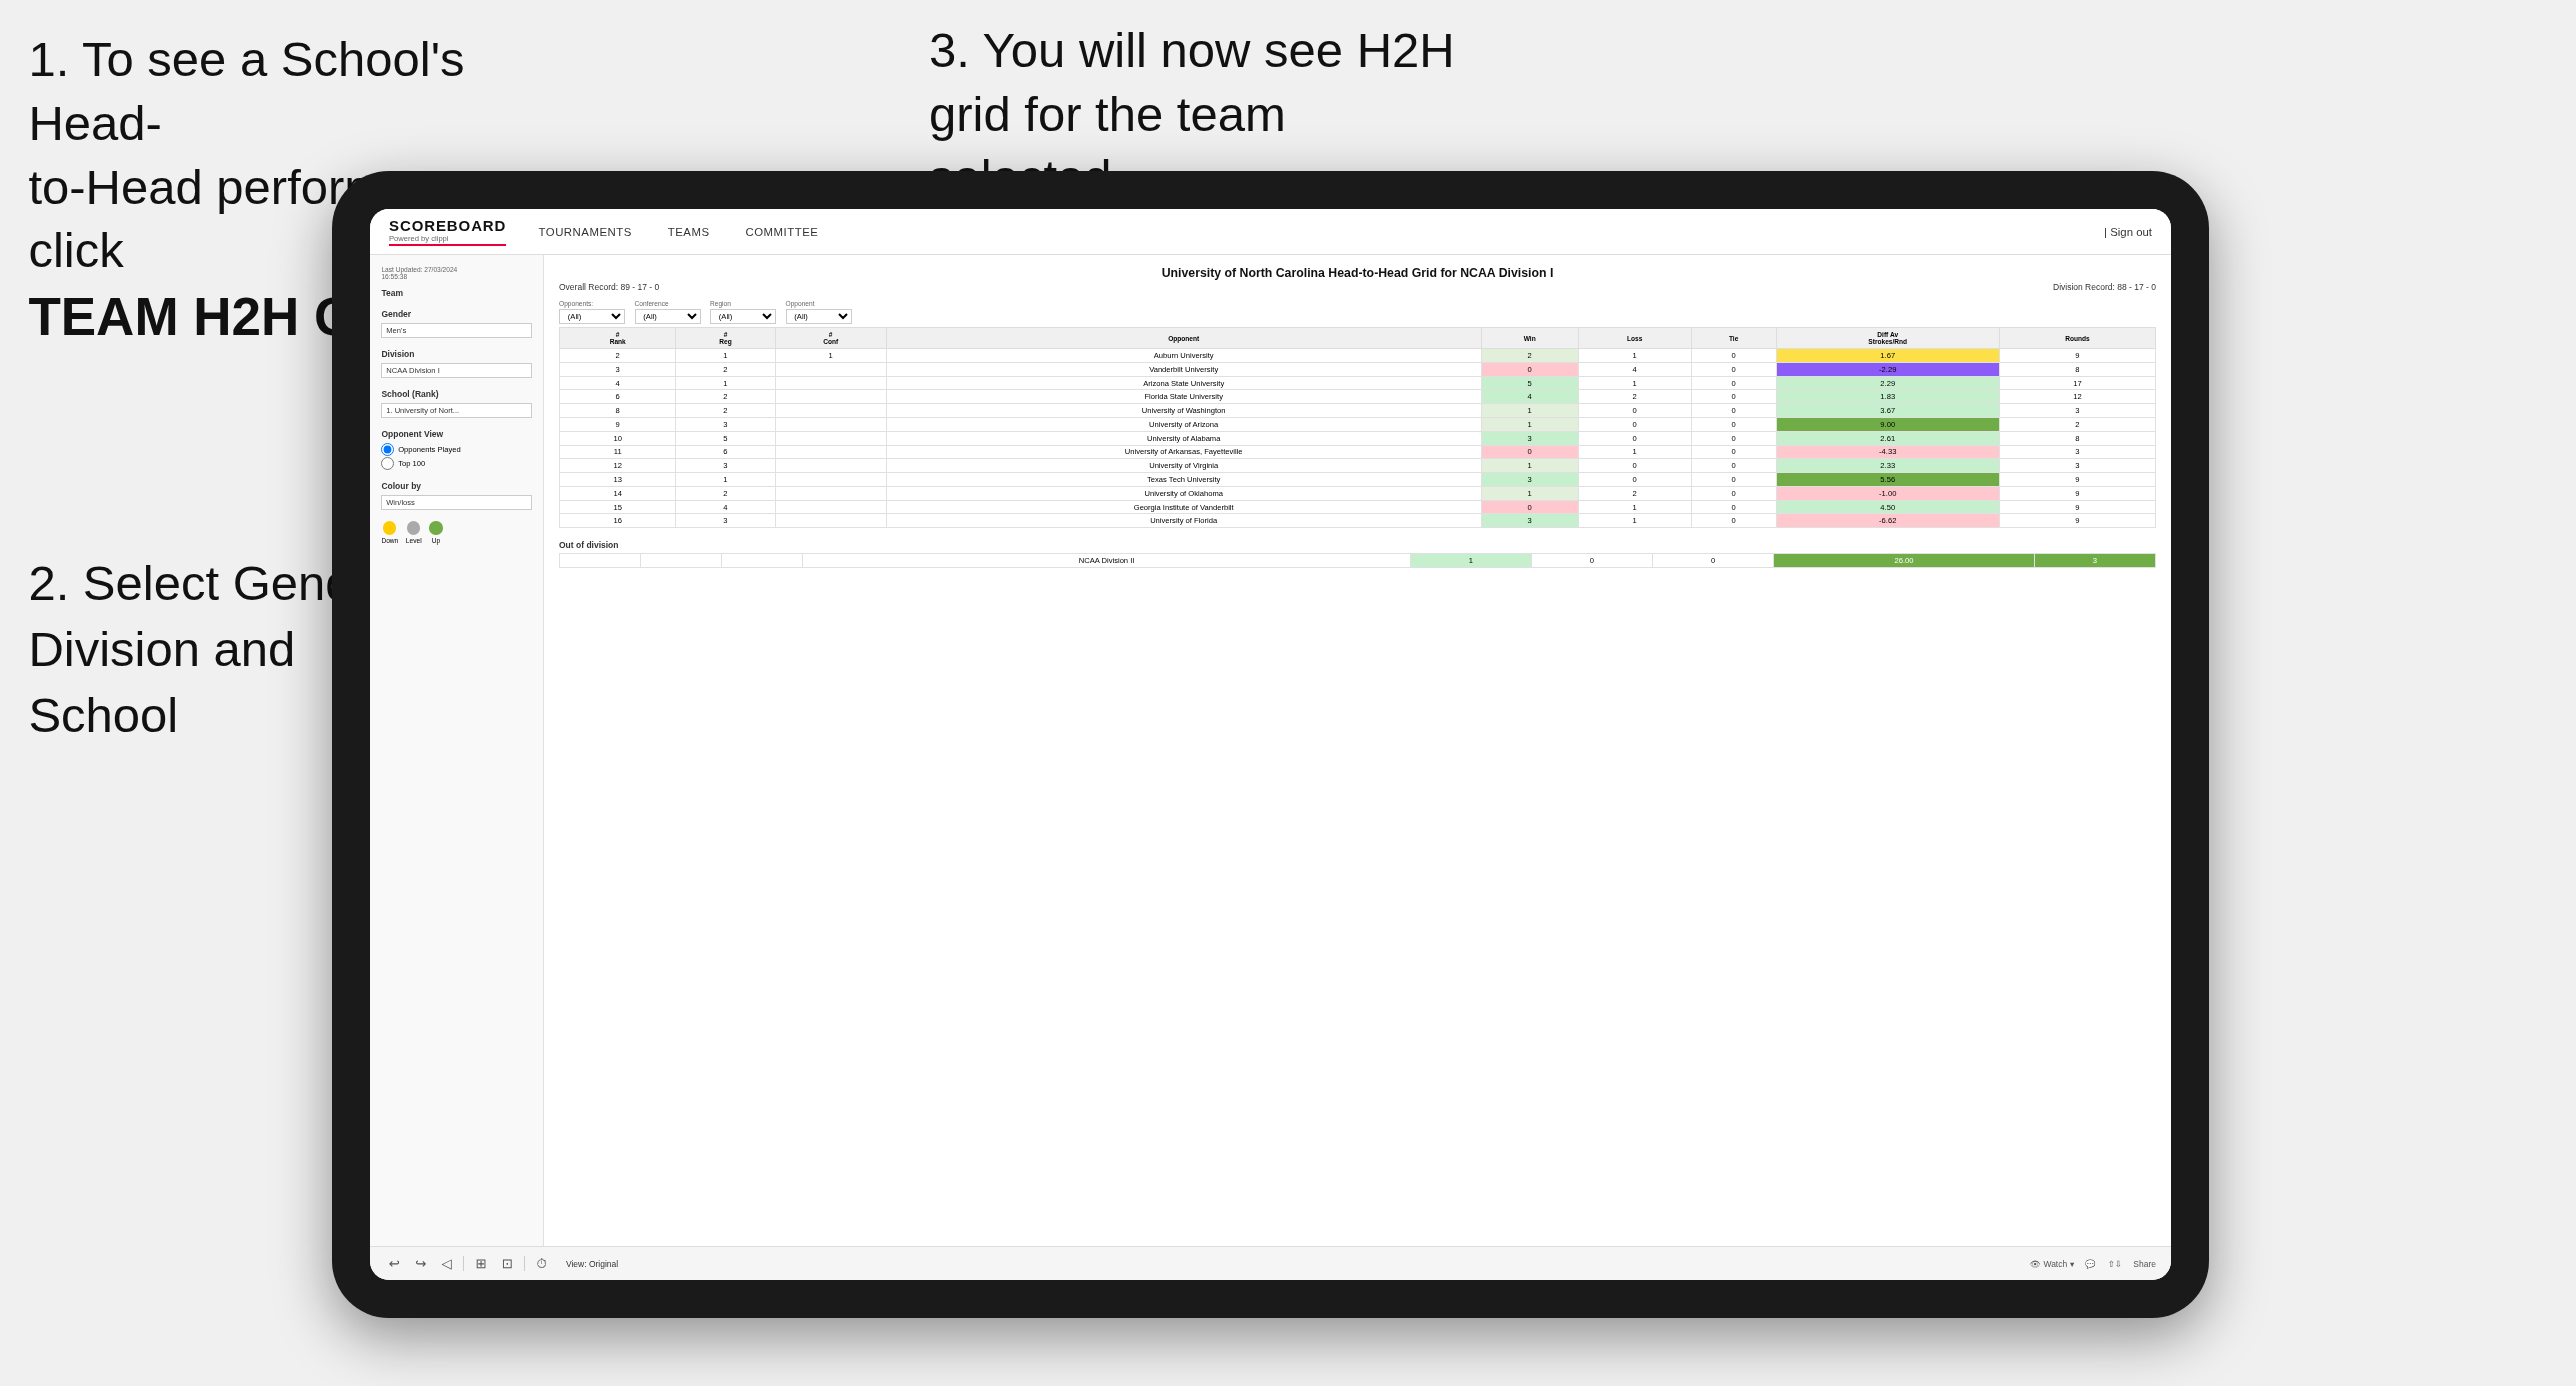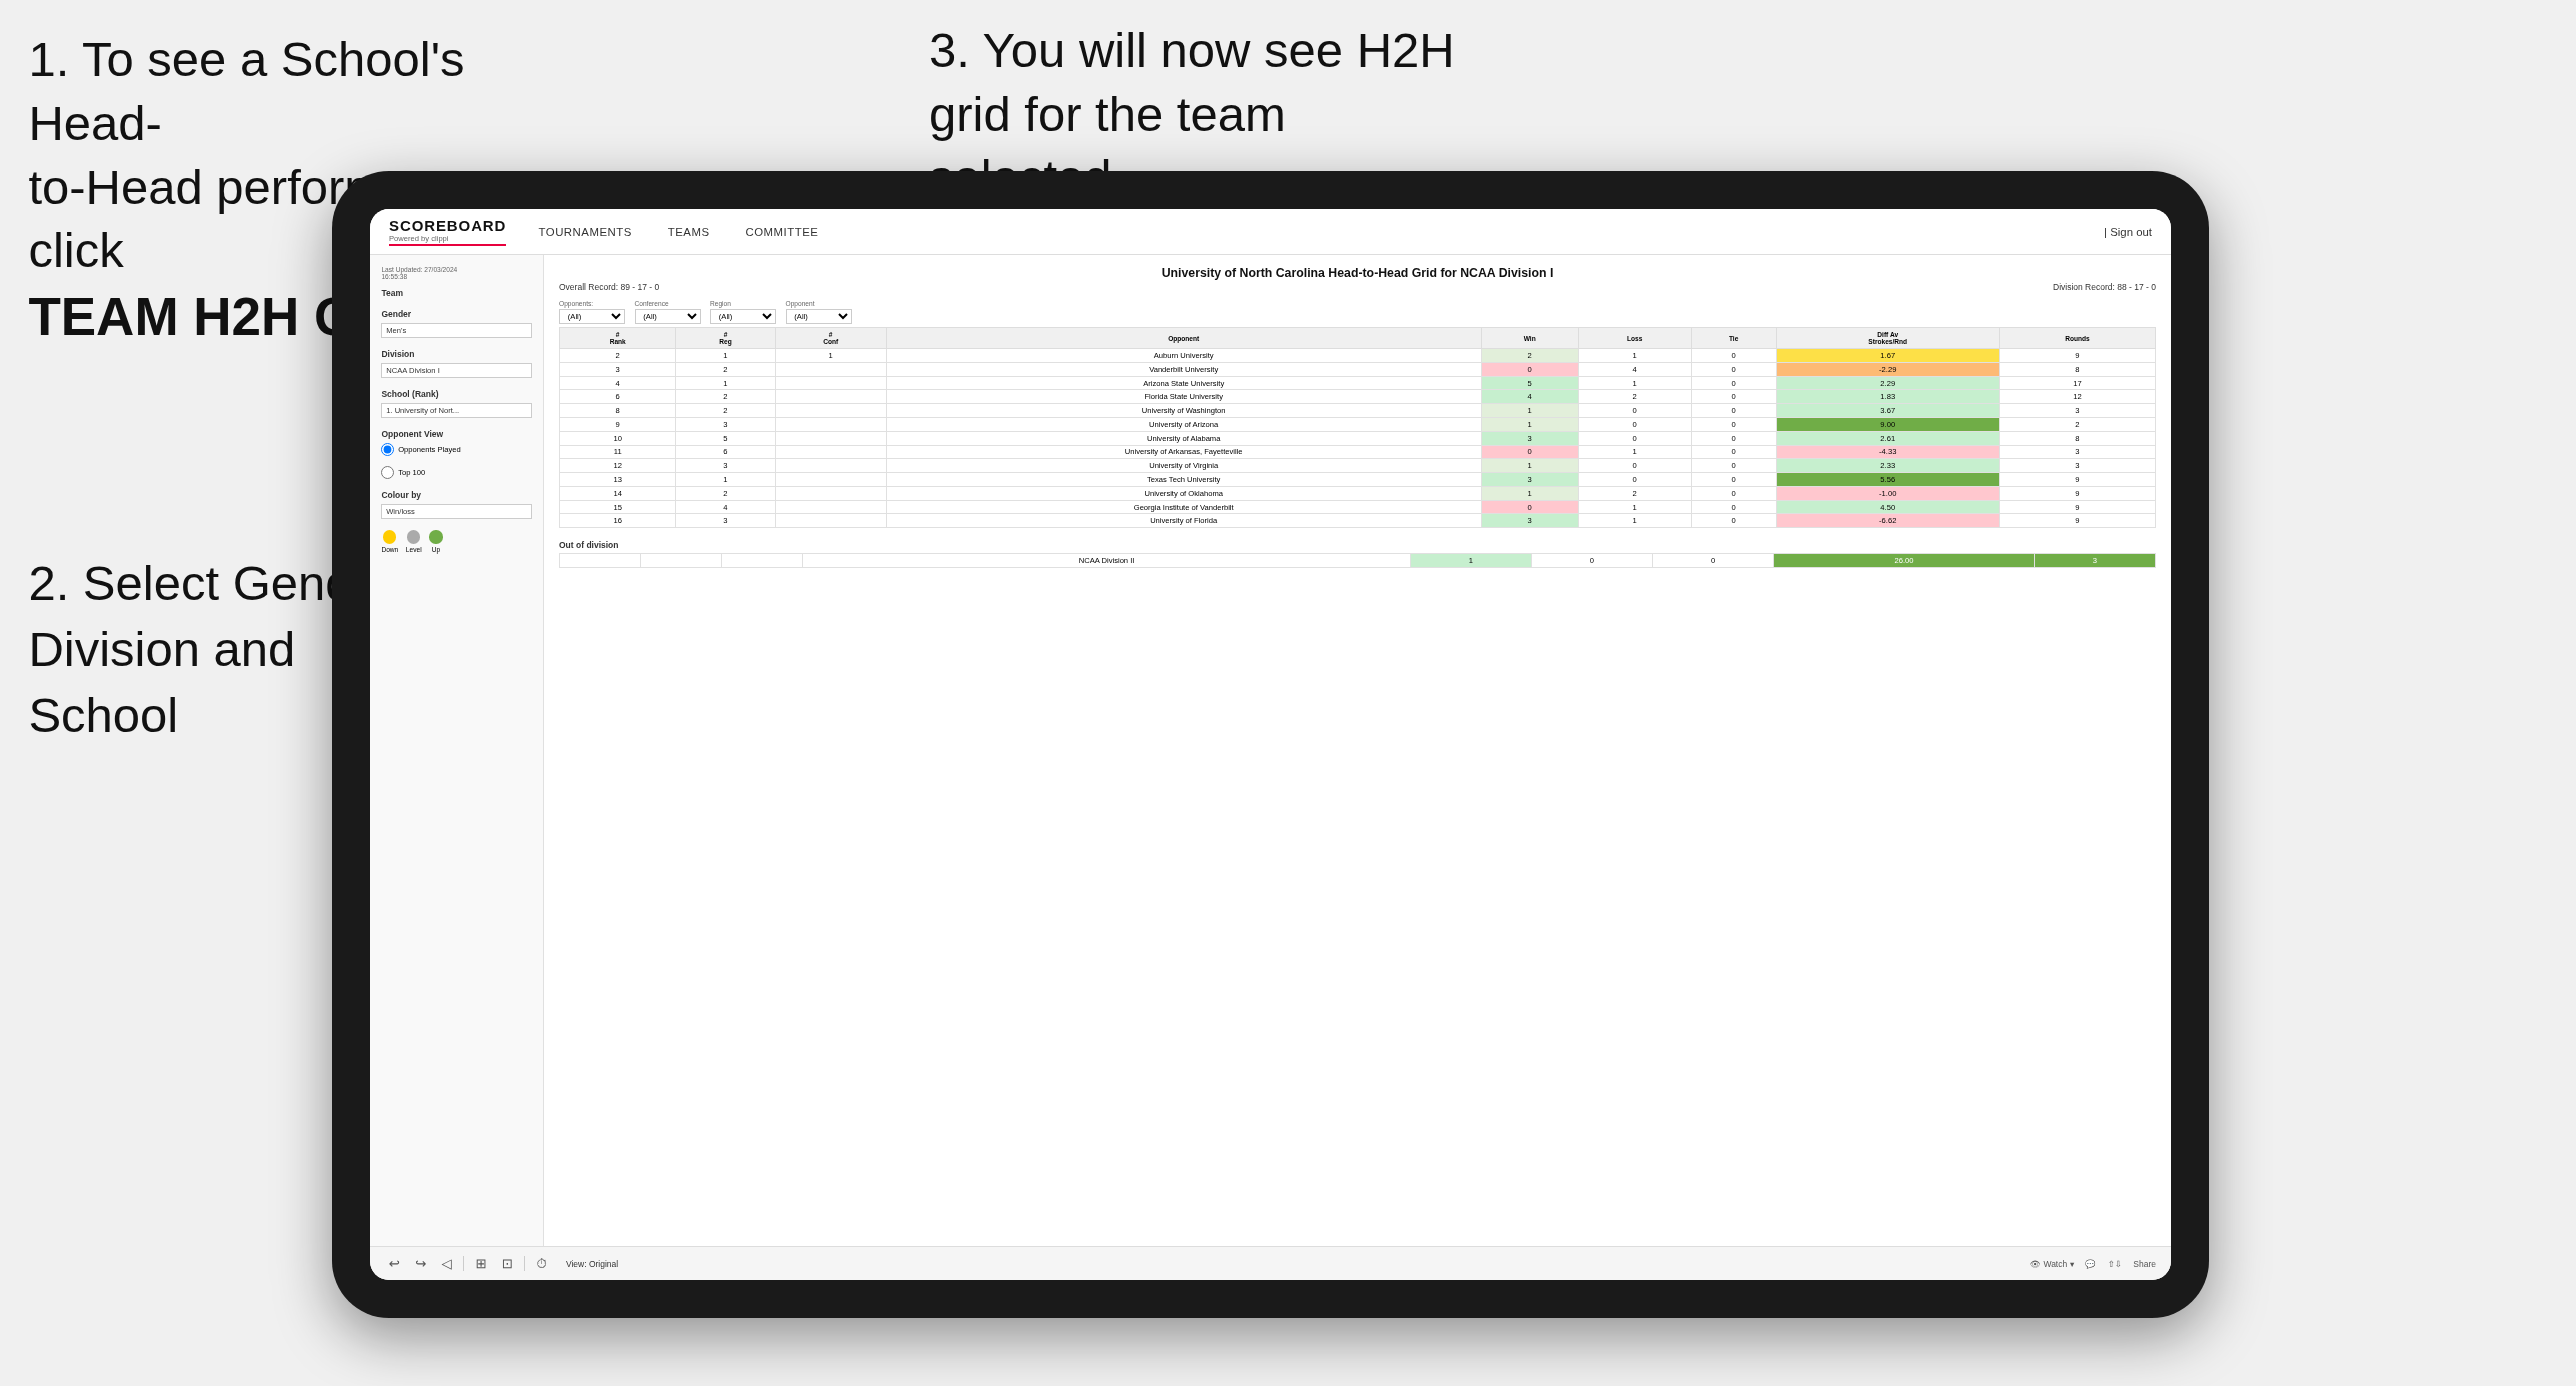--- a/index.html
+++ b/index.html
@@ -191,21 +191,21 @@
       padding: 1.9px 3.8px;
       border: 0.9px solid #ccc;
       background: #fff;
       color: #333;
       appearance: none;
       -webkit-appearance: none;
     }
     .sidebar-radio-group {
       display: flex;
       flex-direction: column;
-      gap: 10px;
+      gap: 1px;
     }
     .sidebar-radio {
       display: flex;
       align-items: center;
       gap: 3.8px;
       font-size: 7.6px;
     }
     .timestamp-text {
       font-size: 6.6px;
       color: #666;
@@ -534,21 +534,21 @@
     <td>9</td>
   </tr>
               <tr>
     <td>3</td>
     <td>2</td>
     <td></td>
     <td class="td-left">Vanderbilt University</td>
     <td style="background:#ffc7ce">0</td>
     <td>4</td>
     <td>0</td>
-    <td style="background:#fdba74">-2.29</td>
+    <td style="background:#8b5cf6">-2.29</td>
     <td>8</td>
   </tr>
               <tr>
     <td>4</td>
     <td>1</td>
     <td></td>
     <td class="td-left">Arizona State University</td>
     <td style="background:#c6efce">5</td>
     <td>1</td>
     <td>0</td>

